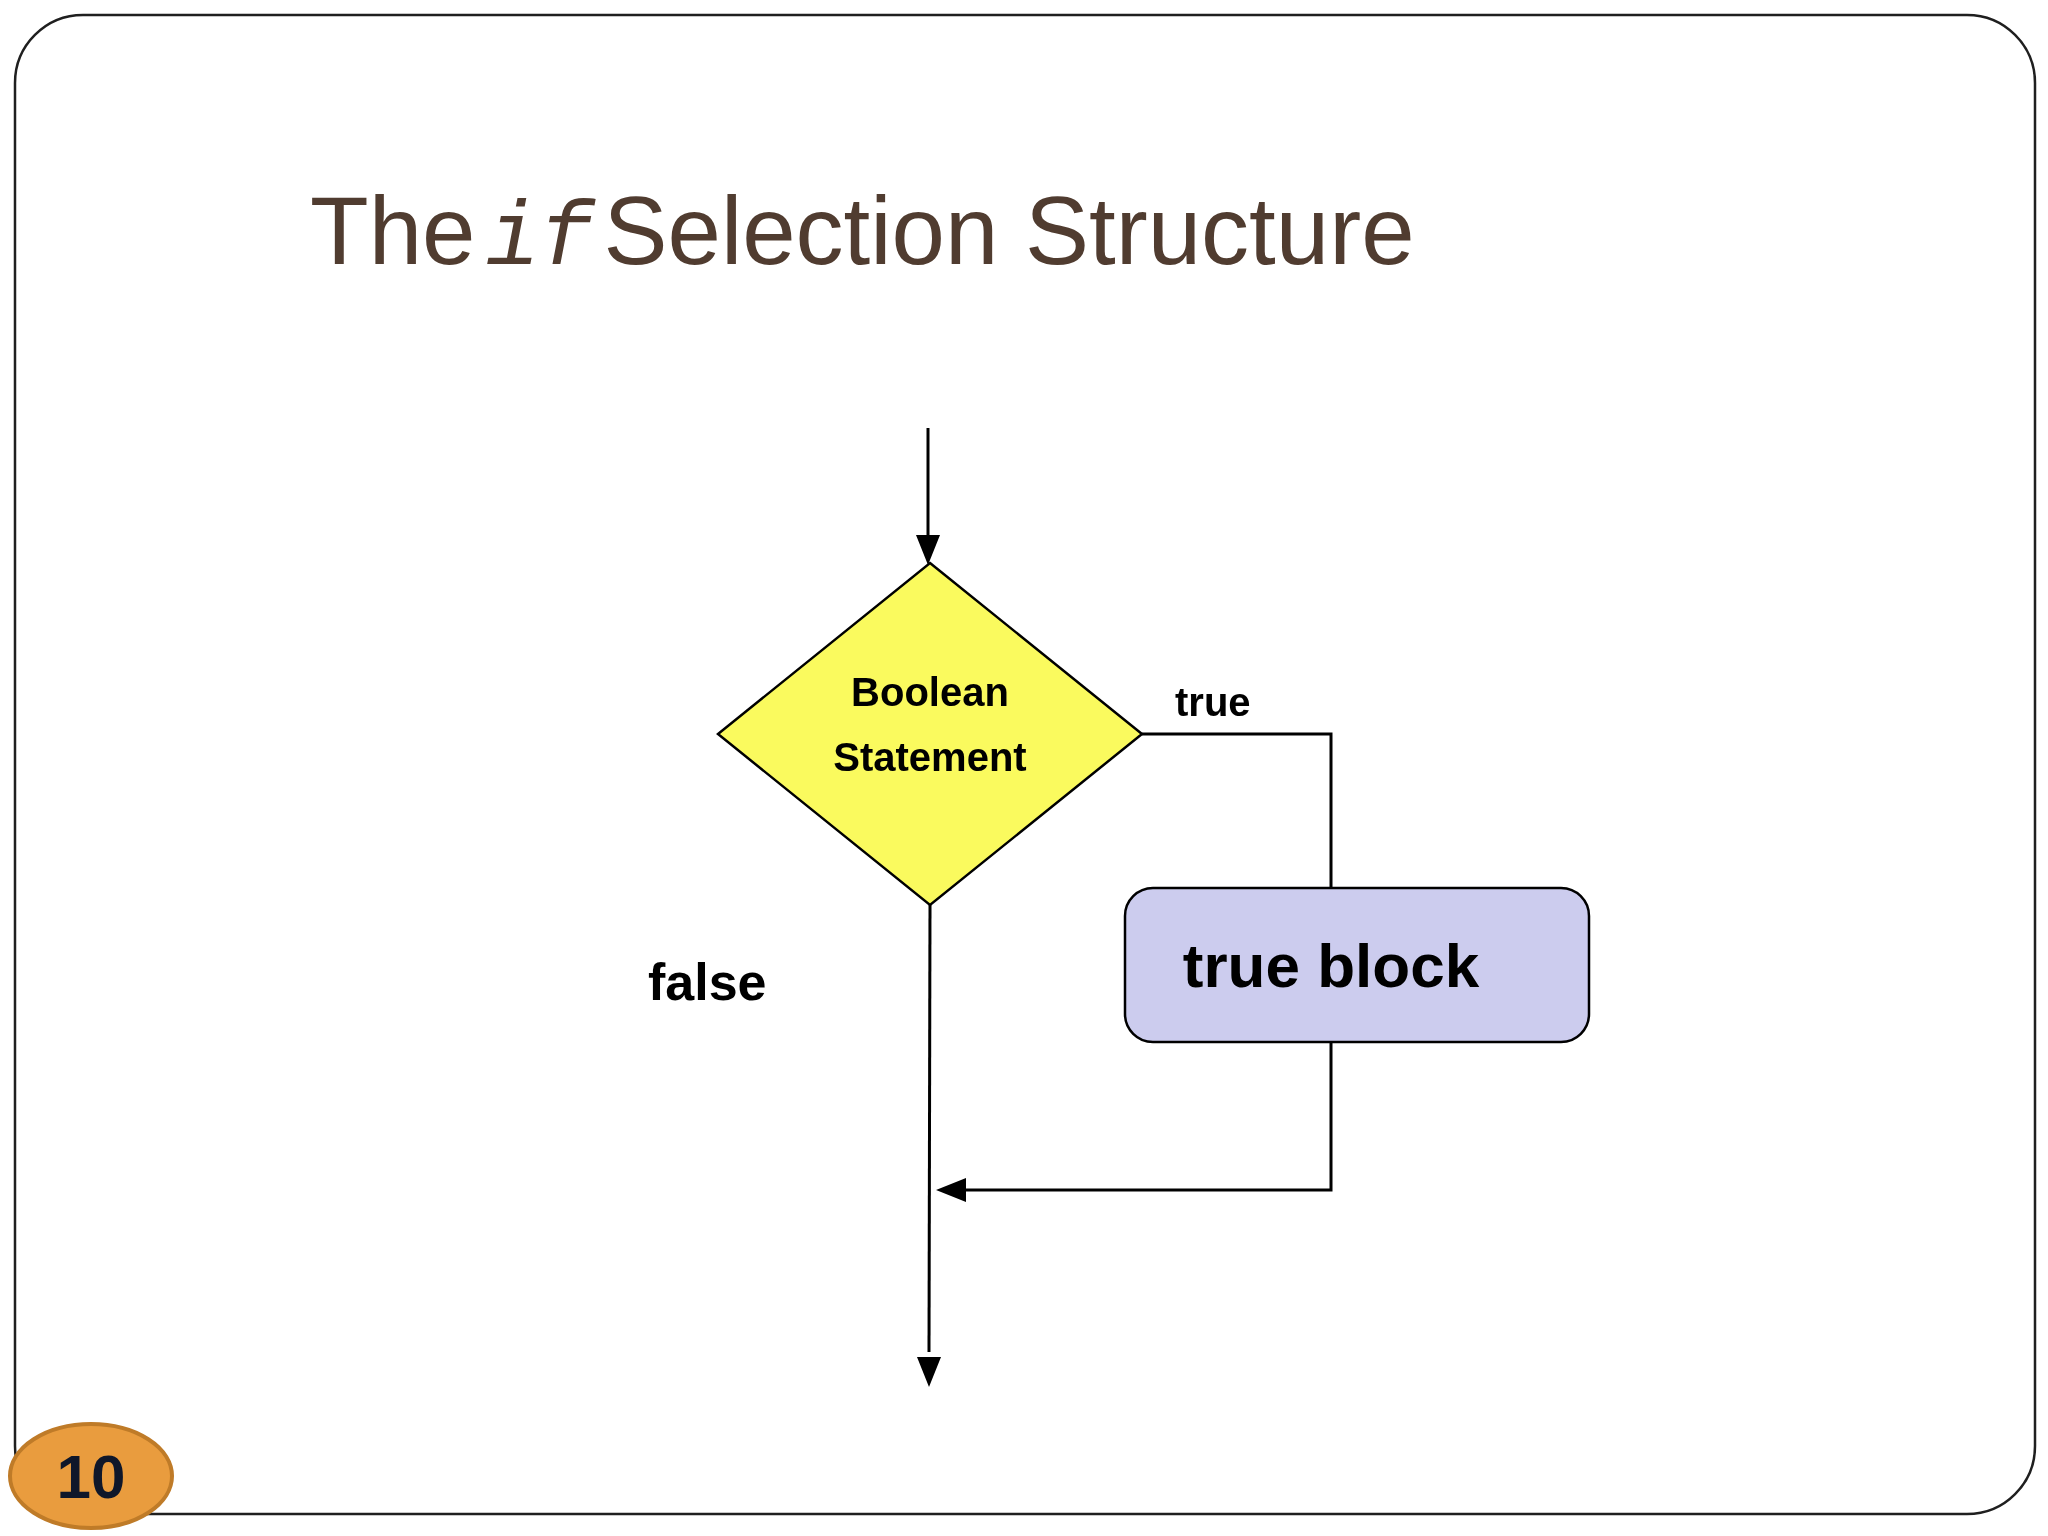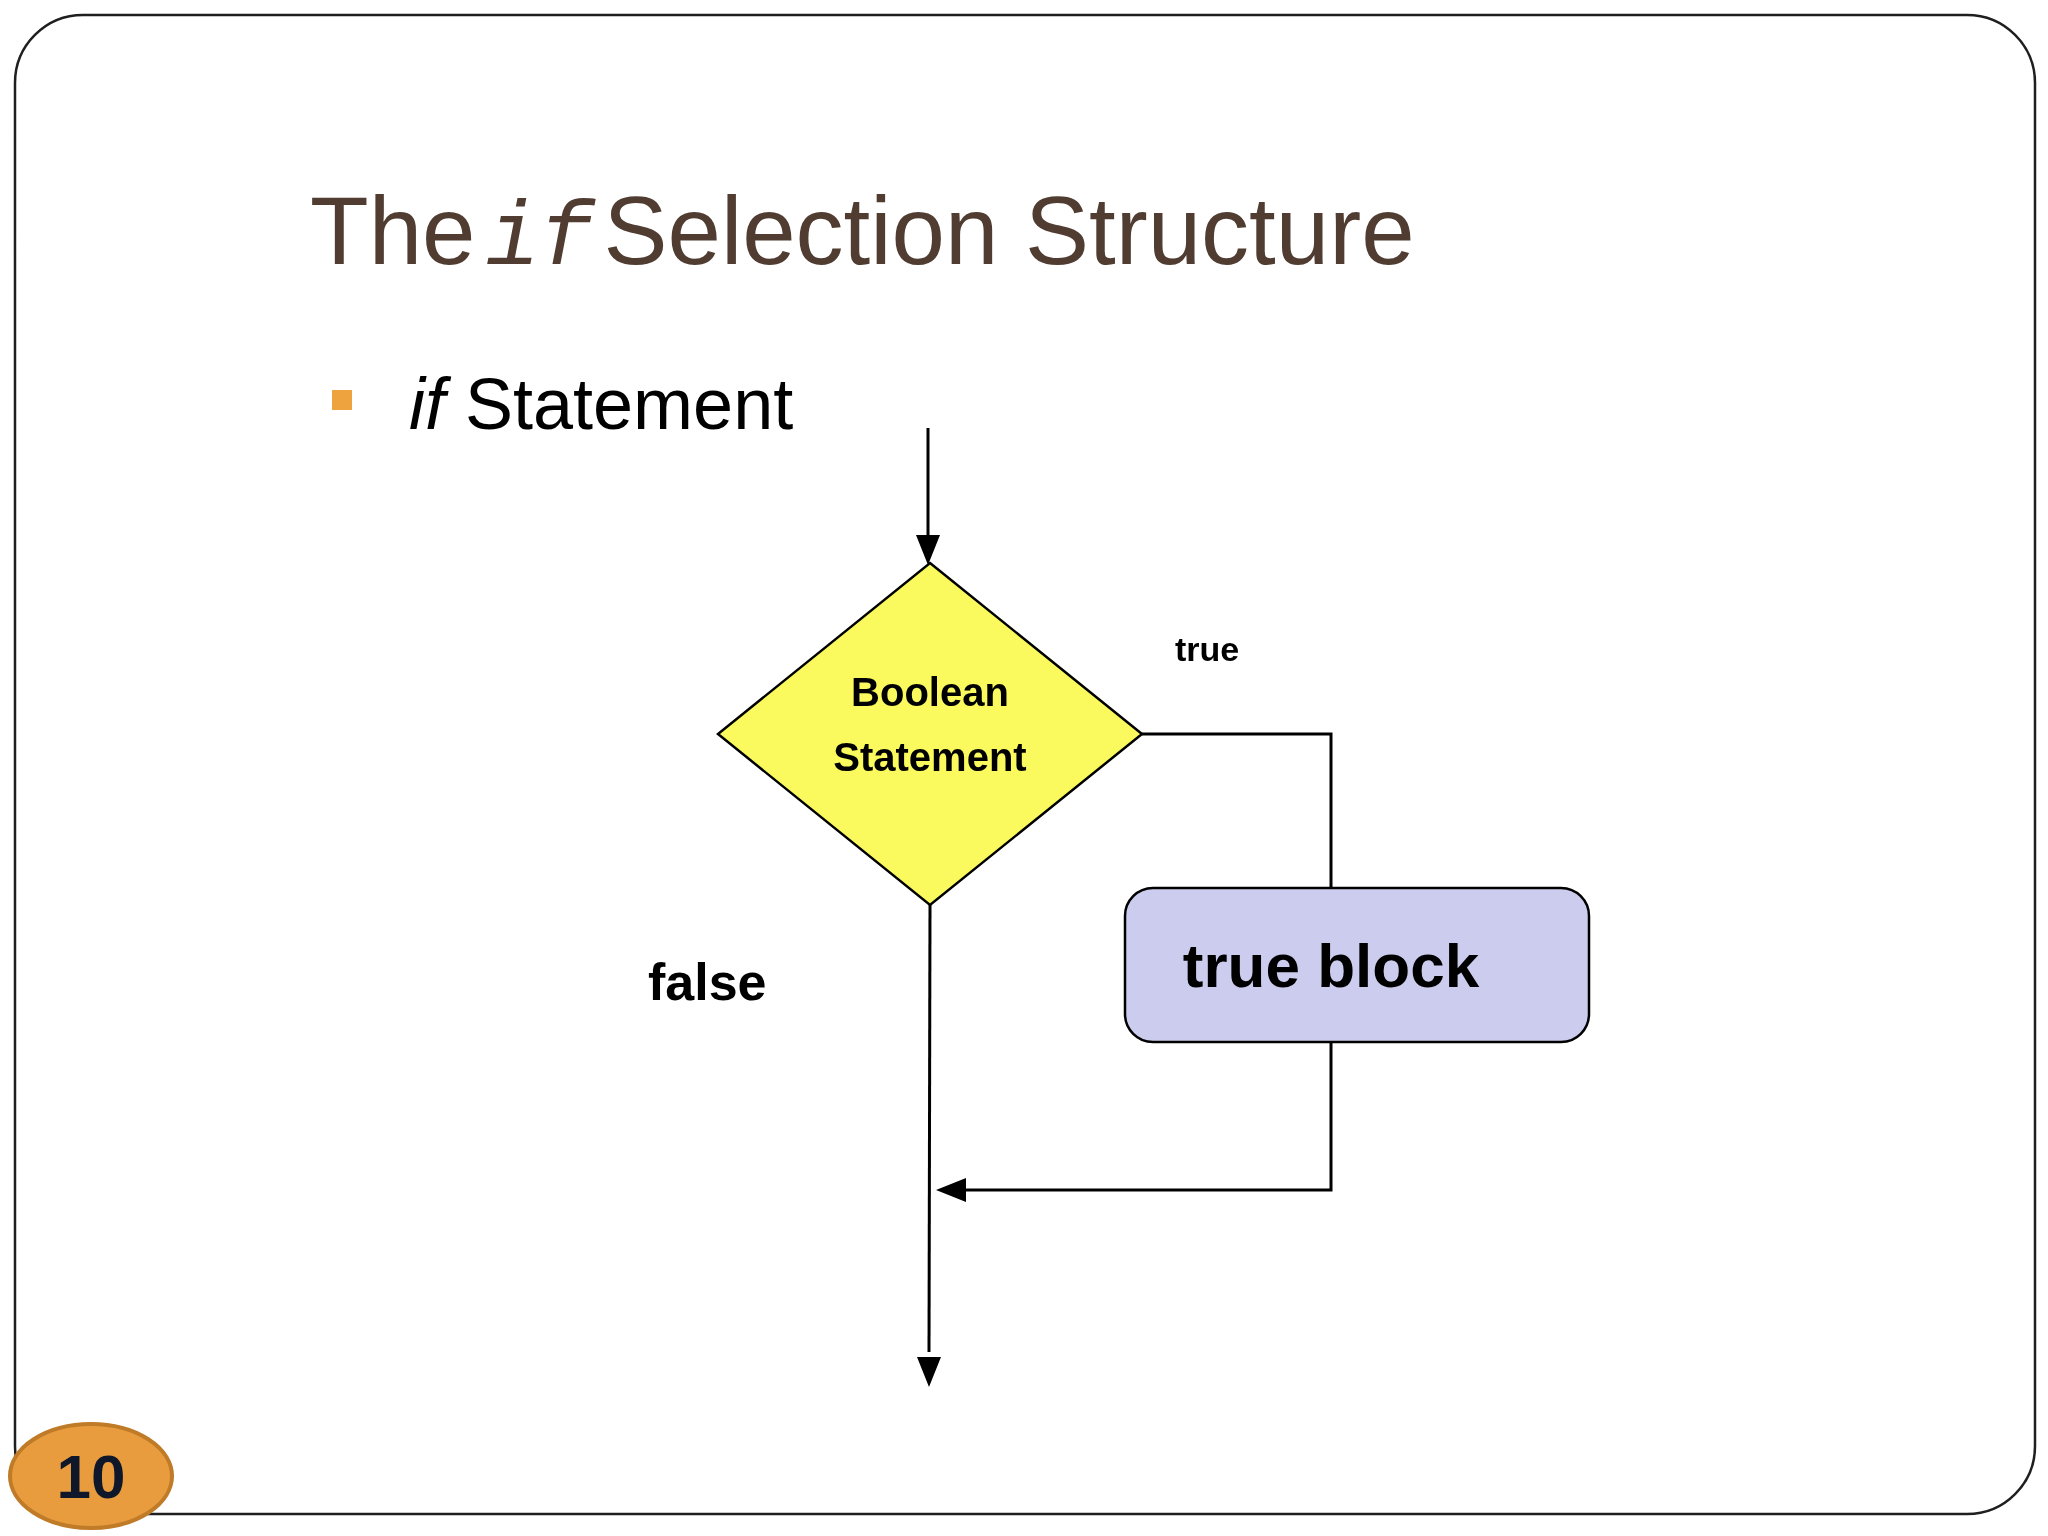--- a/index.html
+++ b/index.html
@@ -58,21 +58,21 @@
   }
   .bullet-text .kw {
     font-style: italic;
   }
   .flow-label {
     position: absolute;
     font-weight: 700;
     color: #000000;
     white-space: nowrap;
   }
-  .label-true  { left: 1175px; top: 630px; font-size: 34px; }
+  .label-true  { left: 1175px; top: 680px; font-size: 40px; }
   .label-false { left: 648px;  top: 952px; font-size: 52px; }
   .decision-text {
     position: absolute;
     left: 730px;
     top: 660px;
     width: 400px;
     text-align: center;
     font-weight: 700;
     font-size: 40px;
     line-height: 65px;
@@ -125,24 +125,20 @@
 
     <polygon points="930,563 1142,734 930,905 718,734" fill="var(--diamond_yellow, #FAFA5E)" stroke="var(--line_stroke, #000)" stroke-width="2.5"></polygon>
 
     <rect x="1125" y="888" width="464" height="154" rx="28" ry="28" fill="var(--block_lavender, #CCCCEE)" stroke="var(--line_stroke, #000)" stroke-width="2.5"></rect>
 
     <ellipse cx="91" cy="1476" rx="81" ry="52" fill="var(--badge_fill, #E99C3E)" stroke="var(--badge_border, #BF7B28)" stroke-width="4"></ellipse>
   </svg>
 
   <div class="title"><span>The</span><span class="kw">if</span><span>Selection Structure</span></div>
 
-  <div class="bullet-row">
-    <div class="bullet-marker"></div>
-    <div class="bullet-text"><span class="kw">if</span><span> Statement</span></div>
-  </div>
 
   <div class="decision-text">
     <div>Boolean</div>
     <div>Statement</div>
   </div>
 
   <div class="flow-label label-true">true</div>
   <div class="flow-label label-false">false</div>
 
   <div class="true-block-label">true block</div>

